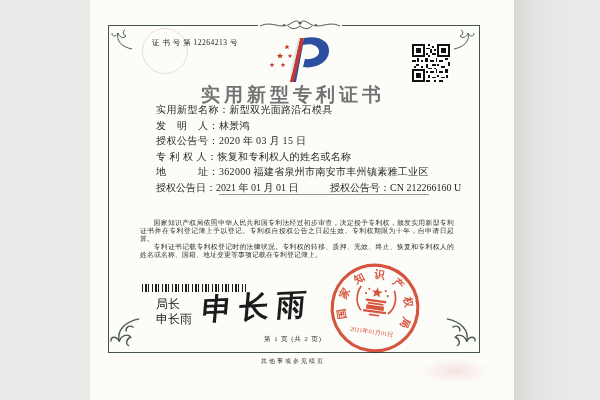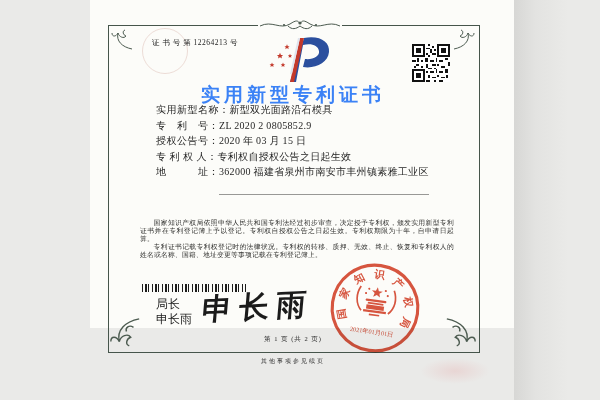--- a/index.html
+++ b/index.html
@@ -1,39 +1,39 @@
 <!DOCTYPE html>
 <html><head>
 <meta charset="utf-8">
 <style>
   html,body{margin:0;padding:0;}
   body{width:600px;height:400px;overflow:hidden;background:#eaeae8;
        font-family:"Liberation Serif","DejaVu Serif",serif;}
   .photo{position:relative;width:600px;height:400px;background:#eaeae8;}
-  .paper{position:absolute;left:90px;top:0;width:424px;height:328px;
+  .paper{position:absolute;left:90px;top:0;width:424px;height:400px;
          background:#fcfcf9;}
   .edge-shade{position:absolute;left:514px;top:0;width:54px;height:400px;
          background:linear-gradient(90deg,#d7d7d5 0%,#e3e3e1 40%,#eaeae8 100%);}
   .pink-smudge{position:absolute;left:420px;top:358px;width:70px;height:26px;
          background:radial-gradient(ellipse at center,rgba(226,140,140,.22),rgba(226,140,140,0) 70%);}
   .frame{position:absolute;left:18px;top:25px;width:370px;height:326px;
          border:1px solid #46554b;}
   .crest{position:absolute;left:168px;top:17px;width:84px;height:16px;background:#fcfcf9;}
   .flourish{position:absolute;width:24px;height:24px;}
   .fl-tl{left:20px;top:27px;}
   .fl-tr{left:362px;top:27px;transform:scaleX(-1);}
   .fl-bl{left:18px;top:316px;width:34px;height:34px;transform:scaleY(-1);}
   .fl-br{left:354px;top:316px;width:34px;height:34px;transform:scale(-1,-1);}
   .watermark-ring{position:absolute;left:52px;top:28px;width:44px;height:44px;border-radius:50%;
          border:1px solid rgba(205,160,150,.35);}
   .cert-no{position:absolute;left:62px;top:38px;font-size:7.5px;letter-spacing:.5px;color:#222;}
   .logo{position:absolute;left:172px;top:34px;width:80px;height:50px;}
   .qr{position:absolute;left:322px;top:44px;width:38px;height:38px;}
   .title{position:absolute;left:18px;top:82px;width:370px;text-align:center;
-         font-size:19px;font-weight:bold;letter-spacing:4px;color:#3b82f6;}
+         font-size:19px;font-weight:bold;letter-spacing:4px;color:#737373;}
   .fields{position:absolute;left:66px;top:102px;width:310px;font-size:10px;color:#262626;}
   .frow{height:15.5px;line-height:15.5px;white-space:nowrap;}
   .flabel{letter-spacing:.5px;}
   .fvalue{letter-spacing:.3px;}
   .fvalue.underlined{border-bottom:.5px solid rgba(70,70,70,.55);padding-bottom:17px;}
   .grant-row{position:relative;height:15.5px;line-height:15.5px;white-space:nowrap;}
   .grant-2{position:absolute;left:174px;top:0;}
   .paras{position:absolute;left:50px;top:219px;width:314px;font-size:6.8px;
          line-height:7.9px;color:#30302e;text-align:justify;letter-spacing:.2px;}
   .paras p{margin:0;text-indent:2em;}
@@ -179,30 +179,34 @@
       </svg>
     </div>
 
     <div class="title">实用新型专利证书</div>
 
     <div class="fields">
       <div class="frow">
         <span class="flabel">实用新型名称：</span><span class="fvalue">新型双光面路沿石模具</span>
       </div>
       <div class="frow">
-        <span class="flabel">专　利　号：</span><span class="fvalue">ZL 2020 2 0805852.9</span>
+        <span class="flabel">发　明　人：</span><span class="fvalue">林景鸿</span>
       </div>
       <div class="frow">
         <span class="flabel">授权公告号：</span><span class="fvalue">2020 年 03 月 15 日</span>
       </div>
       <div class="frow">
-        <span class="flabel">专 利 权 人：</span><span class="fvalue">专利权自授权公告之日起生效</span>
+        <span class="flabel">专 利 权 人：</span><span class="fvalue">恢复和专利权人的姓名或名称</span>
       </div>
       <div class="frow">
         <span class="flabel">地　　　址：</span><span class="fvalue underlined">362000 福建省泉州市南安市丰州镇素雅工业区</span>
+      </div>
+      <div class="grant-row">
+        <span>授权公告日：</span><span>2021 年 01 月 01 日</span>
+        <span class="grant-2"><span>授权公告号：</span><span>CN 212266160 U</span></span>
       </div>
     </div>
 
     <div class="paras">
       <p>国家知识产权局依照中华人民共和国专利法经过初步审查，决定授予专利权，颁发实用新型专利证书并在专利登记簿上予以登记。专利权自授权公告之日起生效。专利权期限为十年，自申请日起算。</p>
       <p>专利证书记载专利权登记时的法律状况。专利权的转移、质押、无效、终止、恢复和专利权人的姓名或名称、国籍、地址变更等事项记载在专利登记簿上。</p>
     </div>
 
     <div class="barcode"></div>
 

